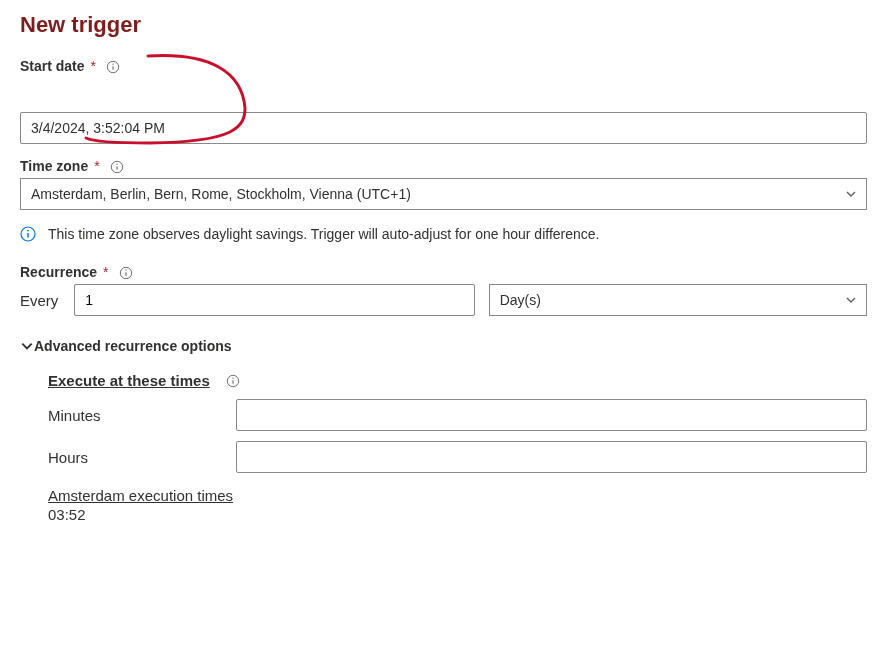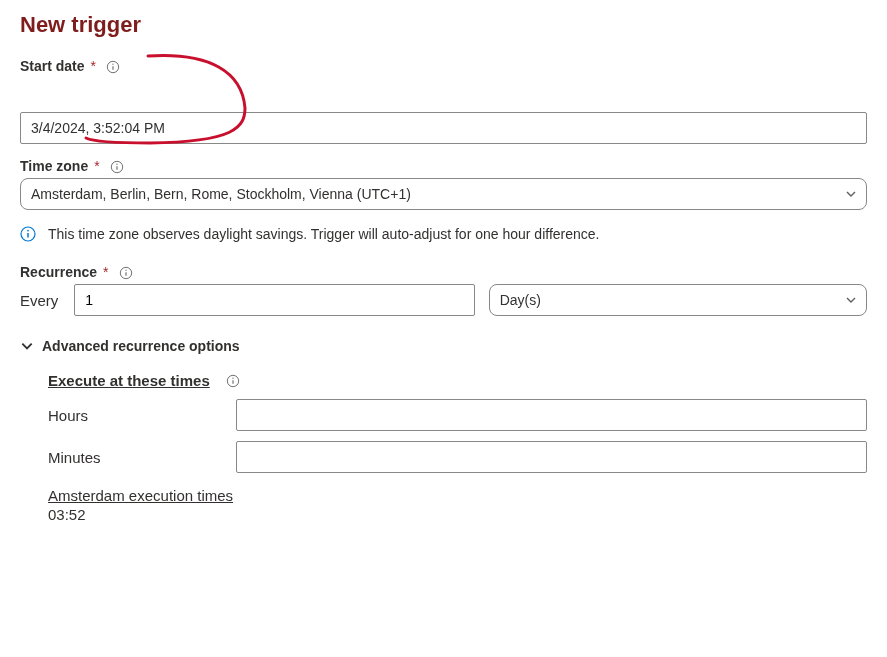--- a/index.html
+++ b/index.html
@@ -67,21 +67,21 @@
       margin-top: 34px;
     }
     .select-wrap {
       position: relative;
       width: 100%;
     }
     .select-input {
       width: 100%;
       height: 32px;
       border: 1px solid #8a8886;
-      border-radius: 8px;
+      border-radius: 0;
       padding: 4px 34px 4px 10px;
       font-size: 14px;
       font-family: inherit;
       color: #323130;
       background: #fff;
       appearance: none;
       -webkit-appearance: none;
       cursor: pointer;
       text-align: left;
     }
@@ -144,21 +144,20 @@
     .unit-select-wrap {
       flex: 1;
       position: relative;
     }
     .advanced-section {
       margin-top: 22px;
     }
     .advanced-toggle {
       display: flex;
       align-items: center;
-      gap: 8px;
       cursor: pointer;
       font-weight: 600;
       font-size: 14px;
       color: #323130;
     }
     .advanced-toggle .chev {
       width: 14px;
       height: 14px;
       display: flex;
       align-items: center;
@@ -319,25 +318,25 @@
         <span class="info-icon">
           <svg viewBox="0 0 16 16" fill="none" stroke="#605e5c" stroke-width="1">
             <circle cx="8" cy="8" r="6.5"></circle>
             <line x1="8" y1="7" x2="8" y2="11" stroke-width="1.2"></line>
             <circle cx="8" cy="4.8" r="0.7" fill="#605e5c" stroke="none"></circle>
           </svg>
         </span>
       </div>
 
       <div class="hm-row">
+        <span class="hm-label">Minutes</span>
+        <input type="text" class="hm-input" value="" style="">
+      </div>
+      <div class="hm-row">
         <span class="hm-label">Hours</span>
-        <input type="text" class="hm-input" value="" style="">
-      </div>
-      <div class="hm-row">
-        <span class="hm-label">Minutes</span>
         <input type="text" class="hm-input" value="" style="">
       </div>
 
       <div class="schedule-times">
         <div class="schedule-label">Amsterdam execution times</div>
         <div class="schedule-value">03:52</div>
       </div>
     </div>
   </div>
 

